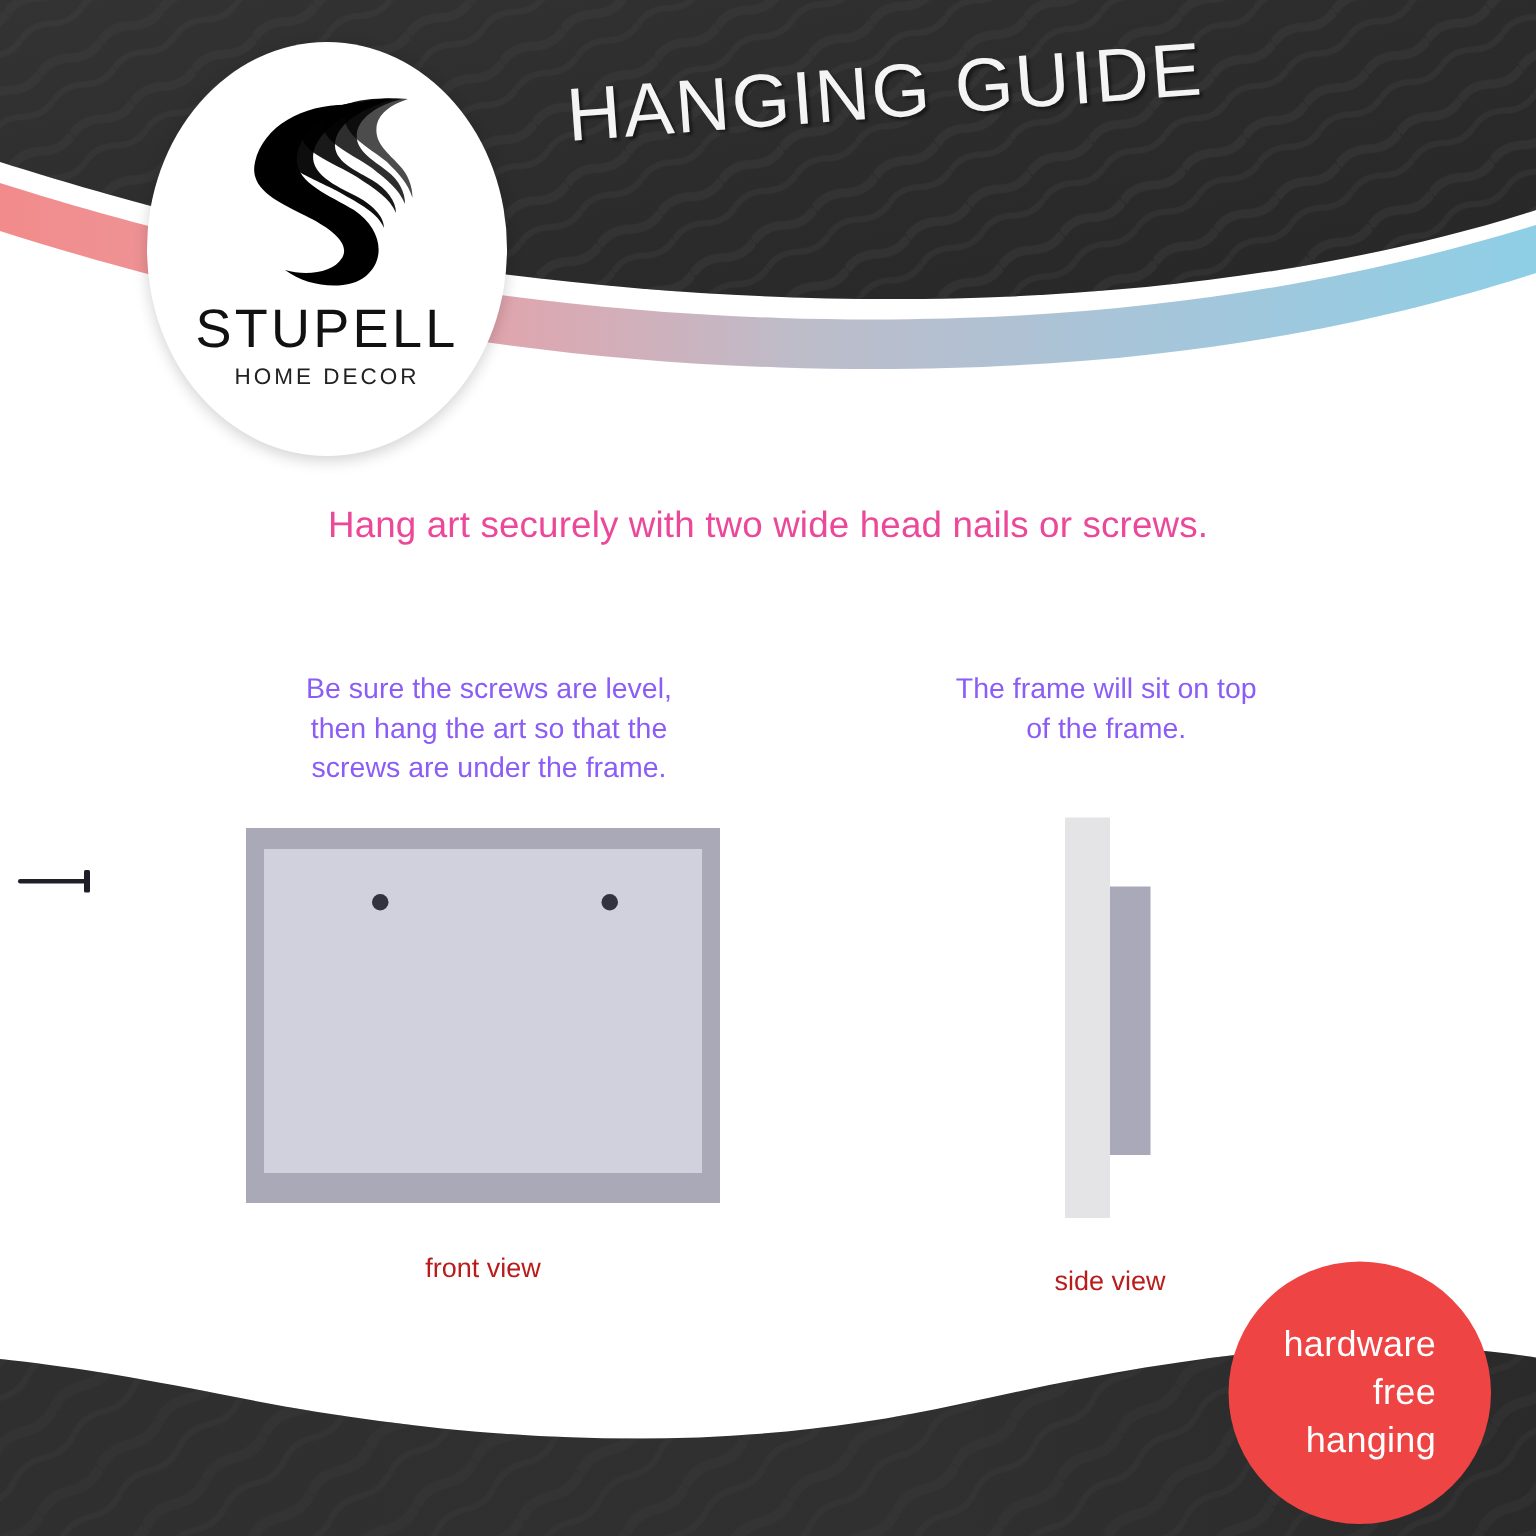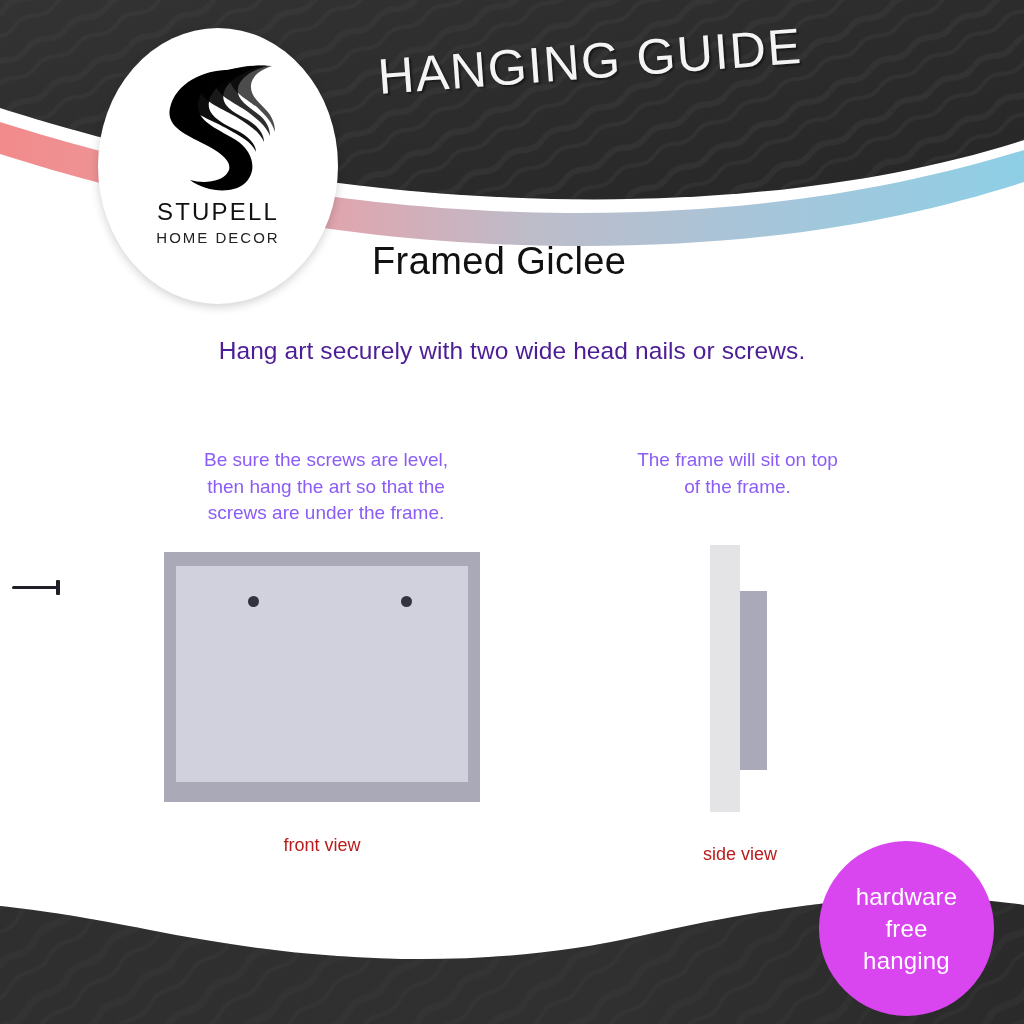--- a/index.html
+++ b/index.html
@@ -43,21 +43,21 @@
     align-items: center;
     justify-content: flex-start;
   }
   #logo-mark {
     margin-top: 32px;
     width: 120px;
     height: 132px;
   }
   #logo-wordmark {
     margin-top: 6px;
-    font-size: 24px;
+    font-size: 36px;
     letter-spacing: 2.2px;
     color: #111111;
     font-family: "Liberation Sans", sans-serif;
     font-weight: 400;
   }
   #logo-subwordmark {
     margin-top: 3px;
     font-size: 15px;
     letter-spacing: 2.0px;
     color: #222222;
@@ -92,21 +92,21 @@
   }
 
   
   #main-instruction {
     position: absolute;
     left: 0;
     top: 337px;
     width: 1024px;
     text-align: center;
     font-size: 24.5px;
-    color: #4c1d95;
+    color: #ec4899;
     font-weight: 400;
     letter-spacing: 0.1px;
   }
 
   
   .caption {
     position: absolute;
     text-align: center;
     font-size: 19px;
     line-height: 26.5px;
@@ -207,25 +207,25 @@
   #side-view-label  { left: 660px; top: 844px; width: 160px; }
 
   
   #hardware-badge {
     position: absolute;
     left: 819px;
     top: 841px;
     width: 175px;
     height: 175px;
     border-radius: 50%;
-    background: #d946ef;
+    background: #ef4444;
     display: flex;
     align-items: center;
     justify-content: center;
-    text-align: center;
+    text-align: right;
   }
   #hardware-badge-text {
     color: #ffffff;
     font-size: 24px;
     line-height: 32px;
     font-weight: 400;
     letter-spacing: 0.2px;
   }
 </style>
 </head>
@@ -302,21 +302,20 @@
         <path d="M72 16 C 82 8 98 4 114 6 C 102 10 94 16 93 25 C 92 36 101 42 108 50
                  C 114 56 117 64 117 72 C 114 62 108 56 100 48 C 88 38 70 30 72 16 Z" opacity="0.7"></path>
       </g>
     </svg>
     <div id="logo-wordmark">STUPELL</div>
     <div id="logo-subwordmark">HOME DECOR</div>
   </div>
 
   <div id="header-title">HANGING GUIDE</div>
 
-  <div id="product-type">Framed Giclee</div>
 
   <div id="main-instruction">Hang art securely with two wide head nails or screws.</div>
 
   <div class="caption" id="front-caption">
     <div>Be sure the screws are level,</div>
     <div>then hang the art so that the</div>
     <div>screws are under the frame.</div>
   </div>
 
   <div class="caption" id="side-caption">

